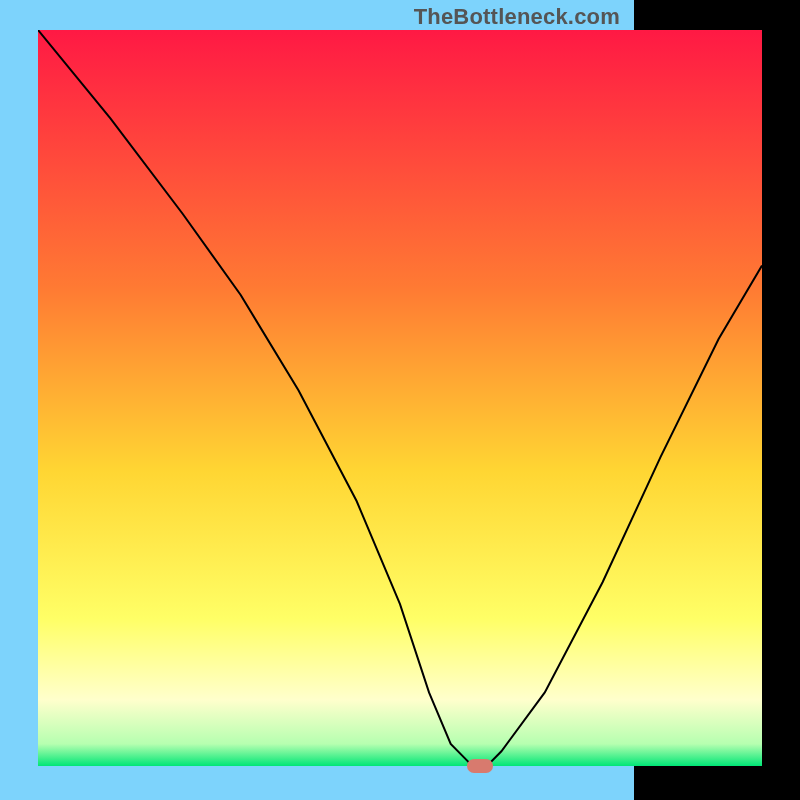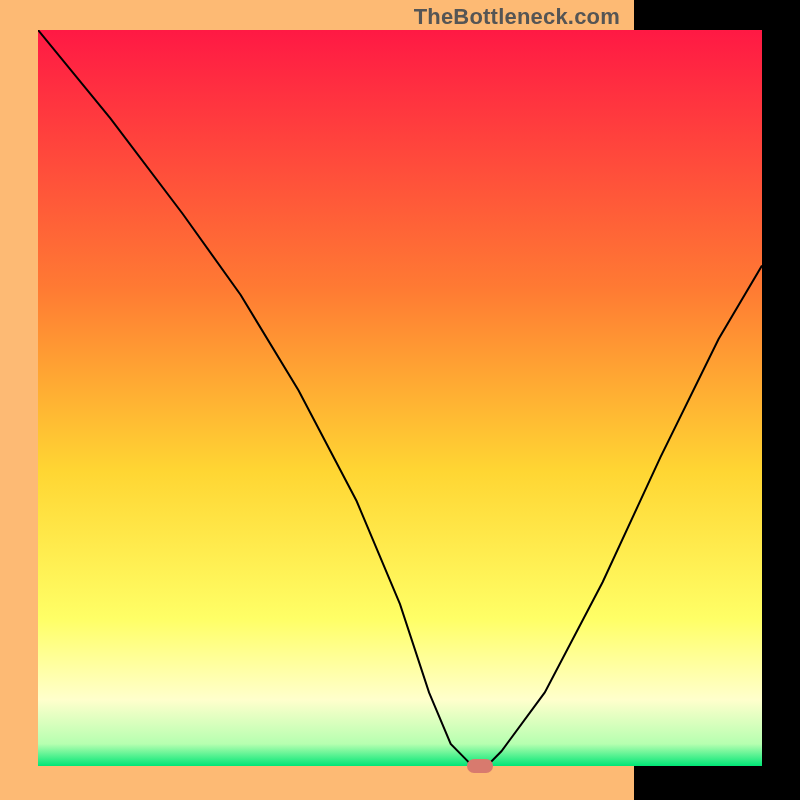--- a/index.html
+++ b/index.html
@@ -8,21 +8,21 @@
     width: 800px;
     height: 800px;
     background: #000;
     overflow: hidden;
     font-family: Arial, Helvetica, sans-serif;
   }
   .frame {
     position: relative;
     width: 634px;
     height: 800px;
-    background: #fdba74;
+    background: #7dd3fc;
   }
   .watermark {
     position: absolute;
     top: 4px;
     right: 14px;
     color: #555;
     font-size: 22px;
     font-weight: 600;
     letter-spacing: 0.2px;
     z-index: 5;

